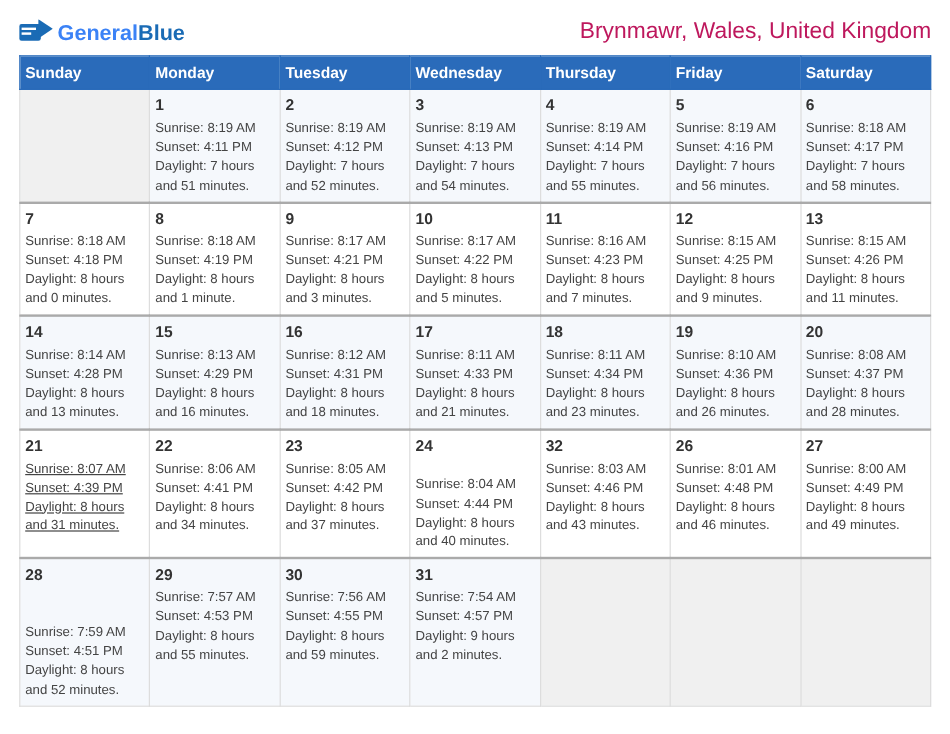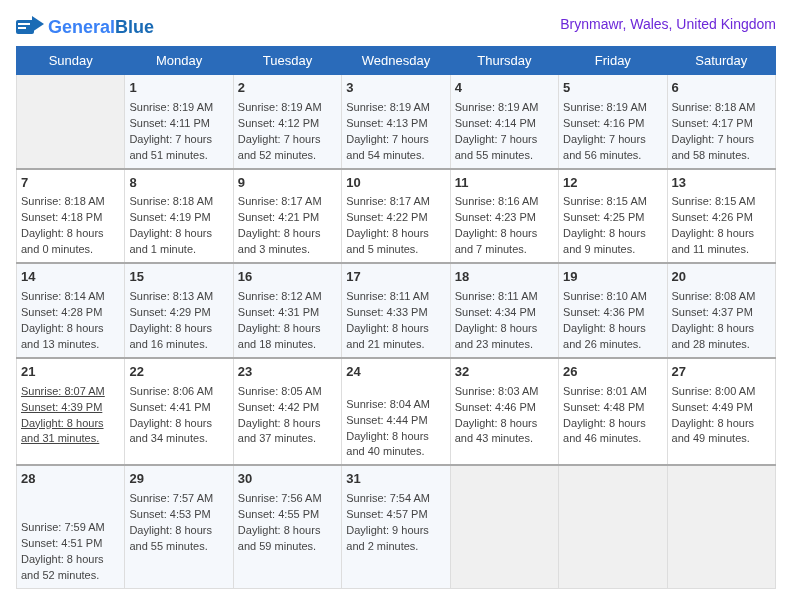--- a/index.html
+++ b/index.html
@@ -38,37 +38,37 @@
     .title-area {
       text-align: right;
     }
     .main-title {
       font-size: 36px;
       font-weight: bold;
       color: #333;
       line-height: 1.1;
     }
     .subtitle {
-      font-size: 14px;
-      color: #6d28d9;
+      font-size: 19px;
+      color: #be185d;
     }
     table {
       width: 100%;
       border-collapse: collapse;
       font-size: 11px;
     }
     thead tr {
       background-color: #2a6bba;
       color: #fff;
     }
     thead th {
       padding: 6px 4px;
-      text-align: center;
+      text-align: left;
       font-size: 13px;
-      font-weight: normal;
+      font-weight: bold;
       border: 1px solid #2a6bba;
     }
     tbody tr {
       border-bottom: 1px solid #ccc;
     }
     tbody tr:nth-child(odd) {
       background-color: #f5f8fc;
     }
     tbody tr:nth-child(even) {
       background-color: #ffffff;

